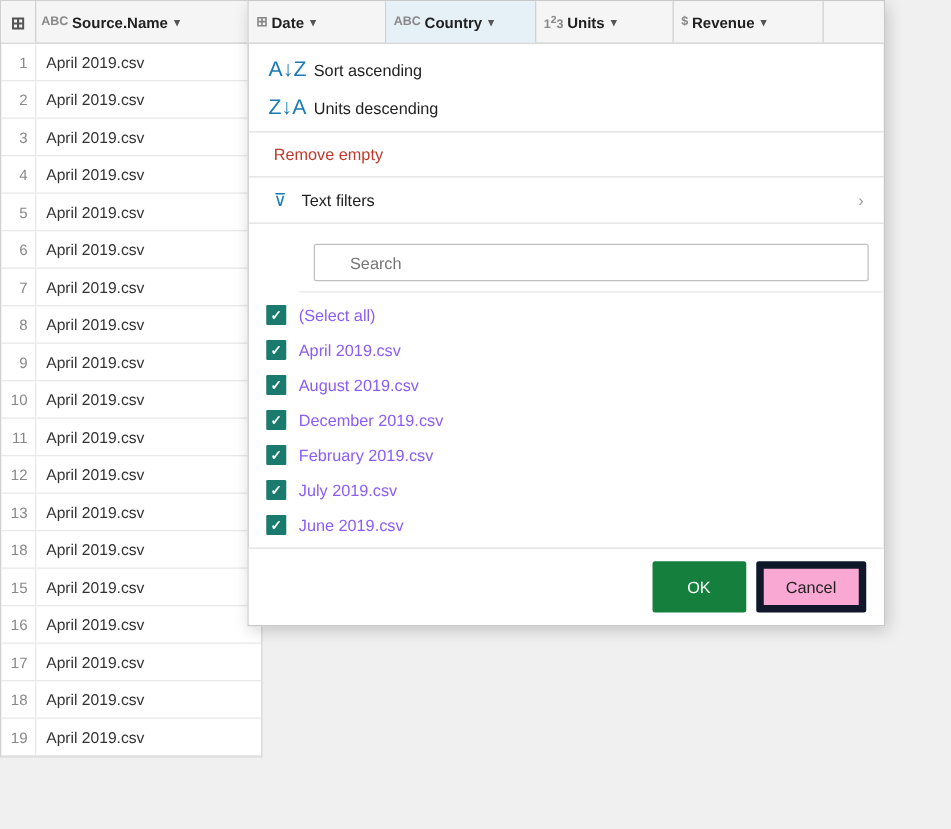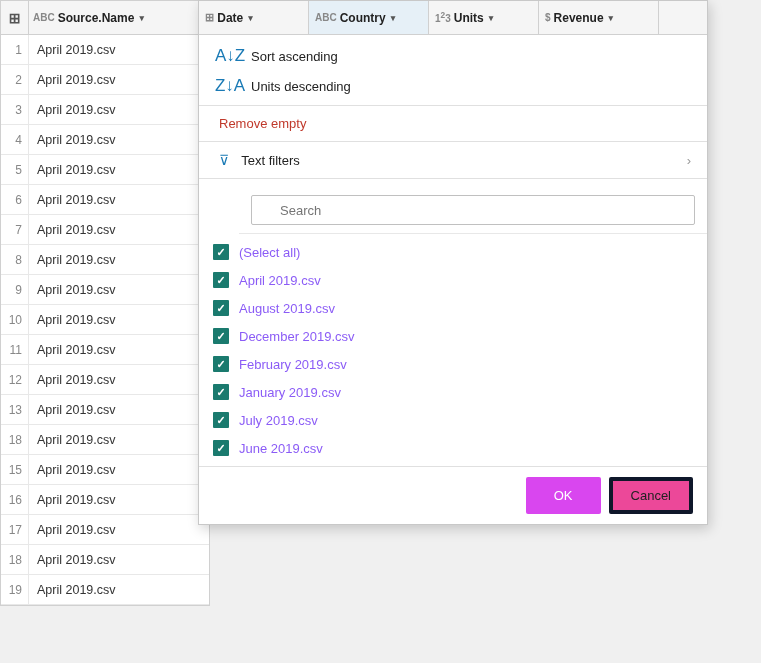--- a/index.html
+++ b/index.html
@@ -274,34 +274,34 @@
     .footer-buttons {
       display: flex;
       justify-content: flex-end;
       padding: 10px 14px;
       gap: 8px;
       border-top: 1px solid #e0e0e0;
       background: #fff;
     }
 
     .btn-ok {
-      background: #d946ef;
+      background: #15803d;
       color: #fff;
       border: none;
       padding: 7px 28px;
       font-size: 13px;
       cursor: pointer;
       border-radius: 2px;
       font-weight: 500;
     }
 
     .btn-cancel {
-      background: #ec4899;
+      background: #f9a8d4;
       color: #222;
-      border: 4px solid #0f172a;
+      border: 6px solid #0f172a;
       padding: 7px 18px;
       font-size: 13px;
       cursor: pointer;
       border-radius: 2px;
     }
   </style>
 </head>
 <body>
 
 <div class="table-container">
@@ -467,24 +467,20 @@
       <div class="checkbox-item">
       <span class="cb-box"></span>
       <span>December 2019.csv</span>
     </div>
       <div class="checkbox-item">
       <span class="cb-box"></span>
       <span>February 2019.csv</span>
     </div>
       <div class="checkbox-item">
       <span class="cb-box"></span>
-      <span>January 2019.csv</span>
-    </div>
-      <div class="checkbox-item">
-      <span class="cb-box"></span>
       <span>July 2019.csv</span>
     </div>
       <div class="checkbox-item">
       <span class="cb-box"></span>
       <span>June 2019.csv</span>
     </div>
     </div>
 
   <div class="footer-buttons">
     <button class="btn-ok">OK</button>

